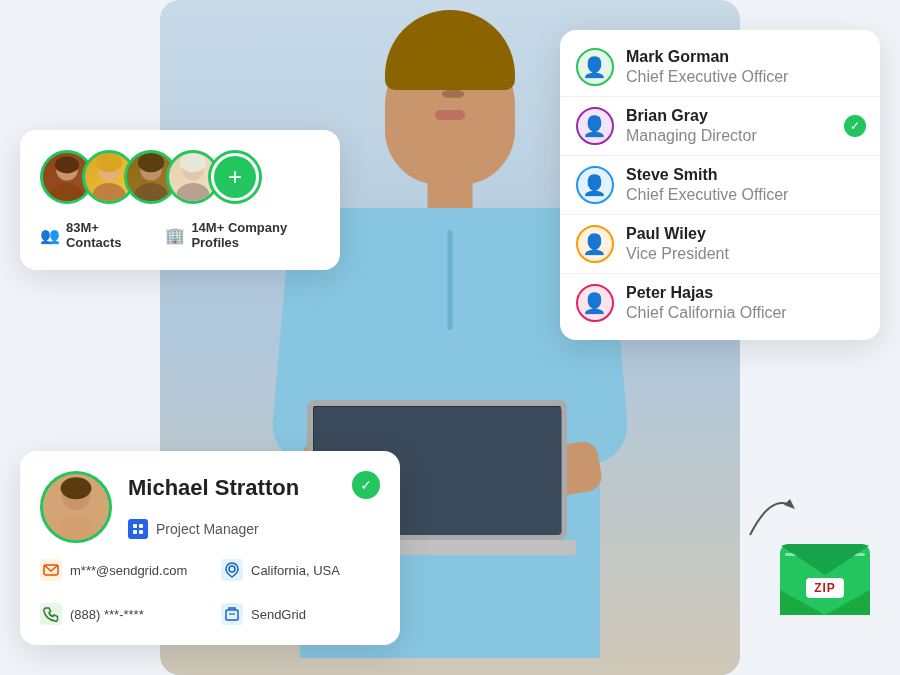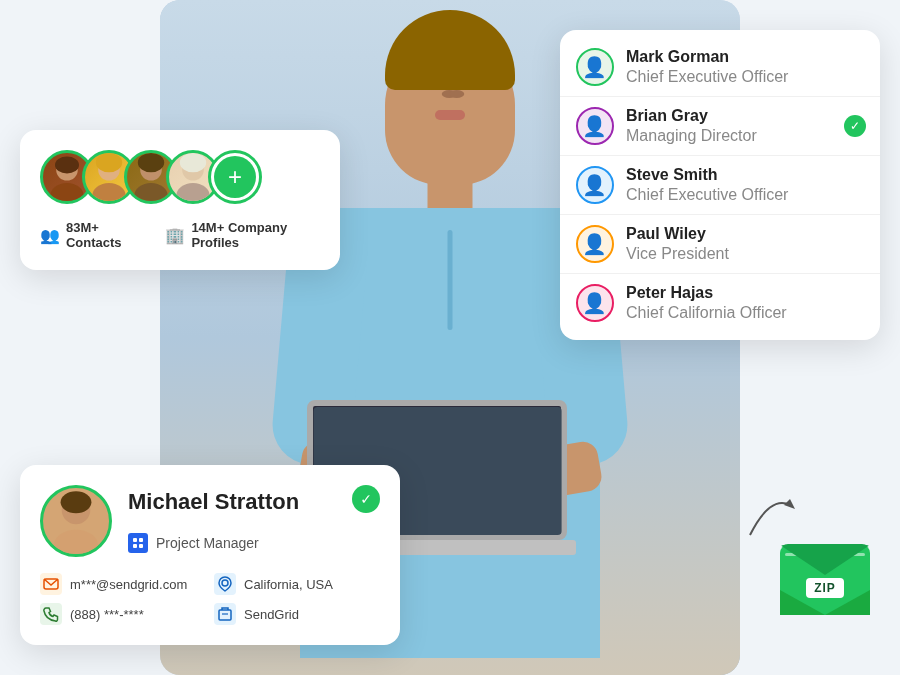--- a/index.html
+++ b/index.html
@@ -246,21 +246,21 @@
       display: flex;
       align-items: center;
       justify-content: center;
       color: white;
       font-size: 14px;
     }
 
     .contact-details-grid {
       display: grid;
       grid-template-columns: 1fr 1fr;
-      gap: 8px;
+      gap: 22px;
     }
 
     .detail-item {
       display: flex;
       align-items: center;
       gap: 8px;
       font-size: 13px;
       color: #444;
     }
 
@@ -301,21 +301,21 @@
       left: 0;
       right: 0;
       height: 35px;
       background: #16a34a;
       clip-path: polygon(0 0, 50% 60%, 100% 0);
       border-radius: 8px 8px 0 0;
     }
 
     .zip-label {
       background: white;
-      color: #14532d;
+      color: #b91c1c;
       font-size: 12px;
       font-weight: 800;
       padding: 3px 8px;
       border-radius: 4px;
       letter-spacing: 1px;
       position: relative;
       z-index: 1;
       margin-top: 15px;
     }
 

